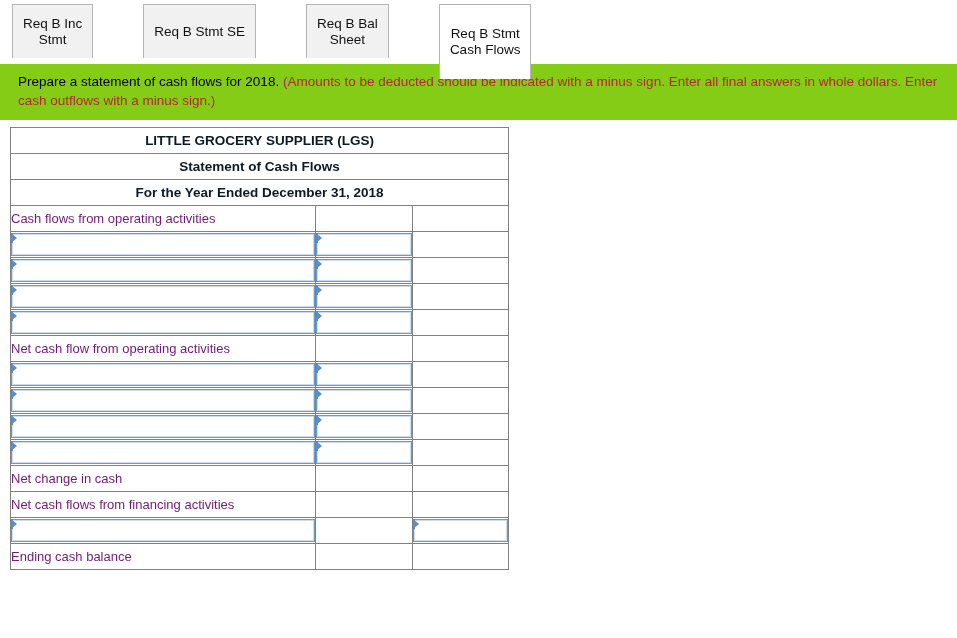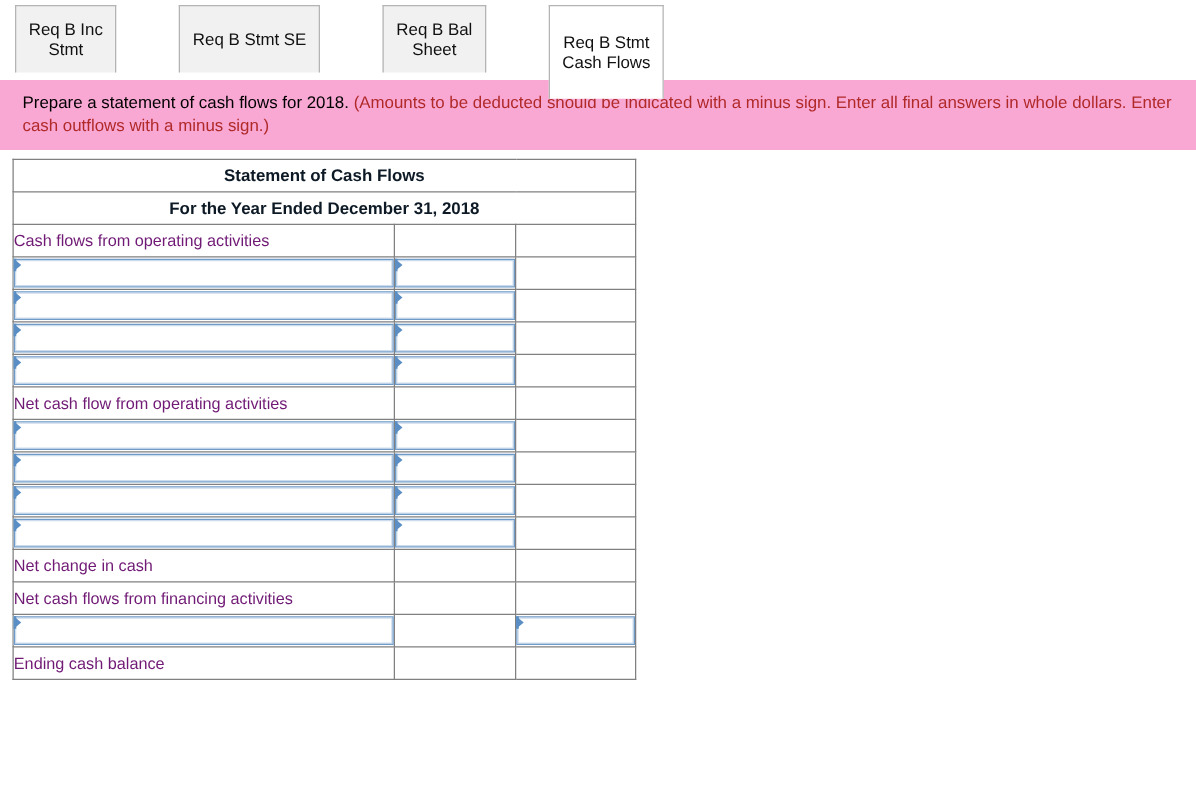--- a/index.html
+++ b/index.html
@@ -60,21 +60,21 @@
     border-color: #b4b4b4;
   }
 
   
   #instruction-panel {
     position: absolute;
     left: 0;
     top: 64px;
     width: 957px;
     height: 56px;
-    background: #f9a8d4;
+    background: #84cc16;
     box-sizing: border-box;
     padding: 8px 14px 0 18px;
   }
   #instruction-text {
     font-size: 13.5px;
     line-height: 19px;
     color: #000000;
     margin: 0;
   }
   #instruction-text .note {
@@ -188,20 +188,23 @@
 </div>
 
 <table id="statement-table">
   <colgroup>
     <col class="c-label">
       <col class="c-mid">
       <col class="c-right">
   </colgroup>
   <tbody id="statement-body">
     <tr class="hdr">
+      <td colspan="3">LITTLE GROCERY SUPPLIER (LGS)</td>
+    </tr>
+    <tr class="hdr">
       <td colspan="3">Statement of Cash Flows</td>
     </tr>
     <tr class="hdr">
       <td colspan="3">For the Year Ended December 31, 2018</td>
     </tr>
 
   <tr>
         <td class="label">Cash flows from operating activities</td>
         <td></td>
         <td></td>

